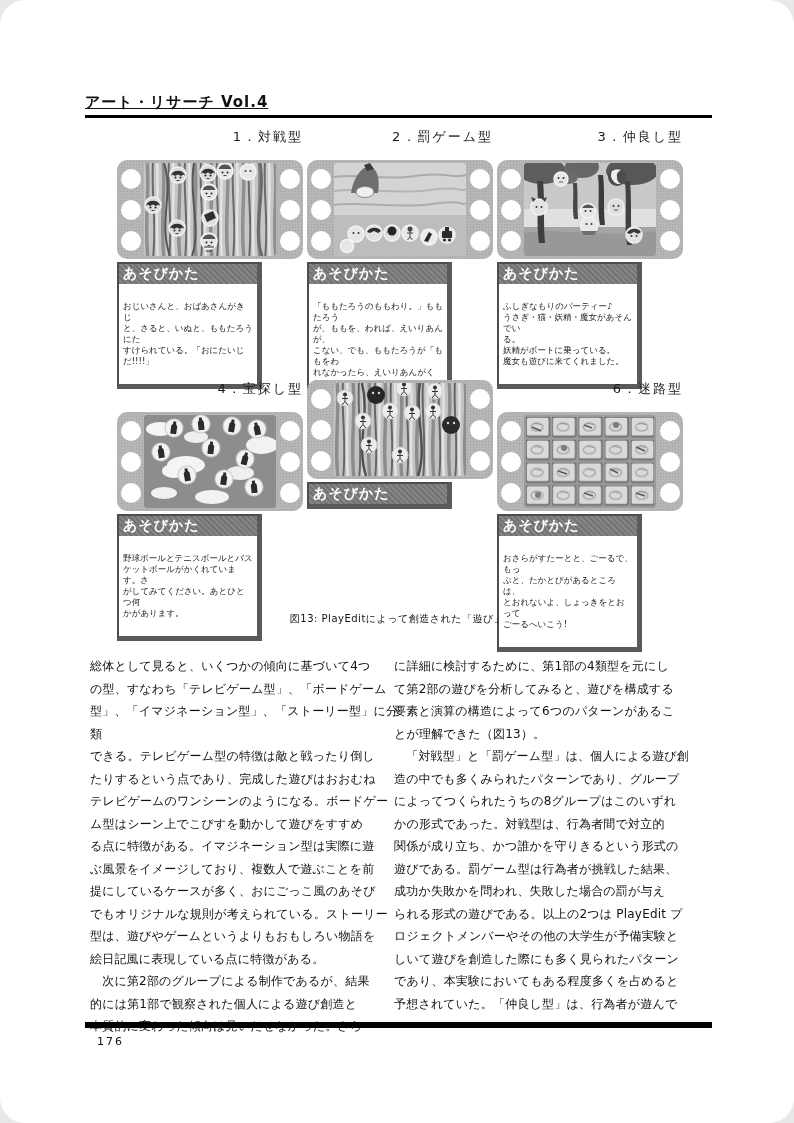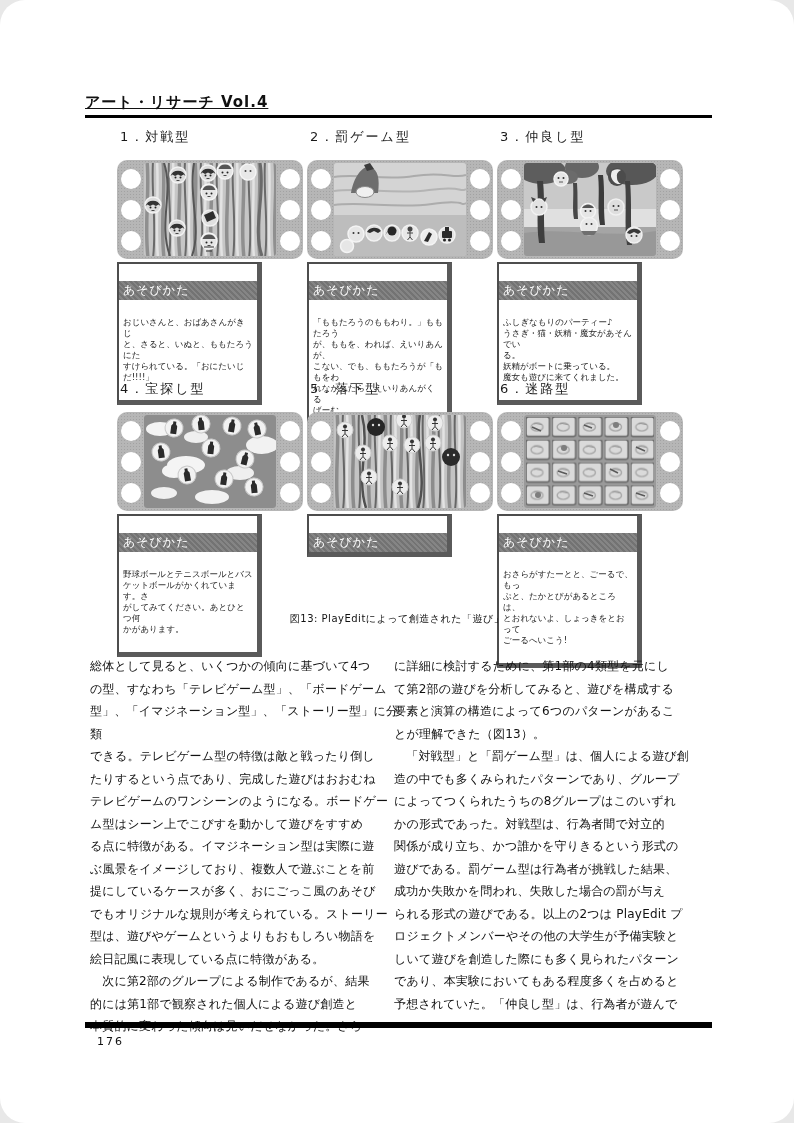--- a/index.html
+++ b/index.html
@@ -13,40 +13,40 @@
   .journal{
     position:absolute; left:85px; top:93px; width:627px;
     border-bottom:3px solid #000; padding-bottom:3px;
     font-size:15px; font-weight:bold; letter-spacing:1px;
   }
   .journal span{ text-decoration:underline; }
   
   .panel{ position:absolute; width:186px; }
   #p1{left:117px;top:128px} #p2{left:307px;top:128px} #p3{left:497px;top:128px}
   #p4{left:117px;top:380px} #p5{left:307px;top:380px} #p6{left:497px;top:380px}
-  .panel-label{ font-size:13px; height:20px; margin:0 0 12px 3px; letter-spacing:2px; color:#1a1a1a;}
+  .panel-label{ font-size:13px; height:20px; margin:0 0 12px 3px; letter-spacing:2px; color:#1a1a1a;text-align:right;}
   .screen{
     position:relative; width:186px; height:99px; border-radius:10px;
     background-color:#b6b6b6;
     background-image:radial-gradient(#a2a2a2 1px, transparent 1px);
     background-size:3px 3px;
   }
   .holes{ position:absolute; top:0; bottom:0; width:27px; display:flex;
     flex-direction:column; justify-content:space-around; align-items:center; padding:3px 0;}
   .holes.left{left:0}.holes.right{right:0}
   .holes i{ width:20px; height:20px; background:#fff; border-radius:50%; display:block;}
   .art{ position:absolute; left:27px; right:27px; top:3px; bottom:3px; border-radius:3px; overflow:hidden; background:#c6c6c6;}
   .art svg{ display:block; width:100%; height:100%; }
   .howto{
     width:138px; margin-top:3px; background:#fff;
     border:2px solid #4d4d4d; border-right:5px solid #5a5a5a; border-bottom:5px solid #5a5a5a;
   }
   .howto-title{
     background:repeating-linear-gradient(45deg,#737373 0 2px,#858585 2px 4px);
-    color:#fff; font-size:12px; font-weight:normal; letter-spacing:1px; padding:1px 4px;margin-top:17px;
+    color:#fff; font-size:14px; font-weight:bold; letter-spacing:1px; padding:1px 4px;
   }
   .howto-text{
     font-size:8.5px; line-height:1.3; padding:17px 4px; min-height:62px;
     white-space:pre-line; color:#222;
   }
   
   .caption{ position:absolute; left:0; right:0; top:612px; text-align:center;
     font-size:10px; letter-spacing:0.5px; color:#111;}
   
   .col{
@@ -300,21 +300,20 @@
     <div class="howto">
       <div class="howto-title">あそびかた</div>
       <div class="howto-text">野球ボールとテニスボールとバス
 ケットボールがかくれています。さ
 がしてみてください。あとひとつ何
 かがあります。</div>
     </div>
   </div>
 
   <div class="panel" id="p5">
-    <div class="panel-label">5．落下型</div>
     <div class="screen">
       <div class="holes left">
           <i></i>
           <i></i>
           <i></i>
         </div>
       <div class="art">
         <svg viewBox="0 0 132 93" preserveAspectRatio="none">
           <defs>
             <pattern id="gB" width="16" height="93" patternUnits="userSpaceOnUse">

